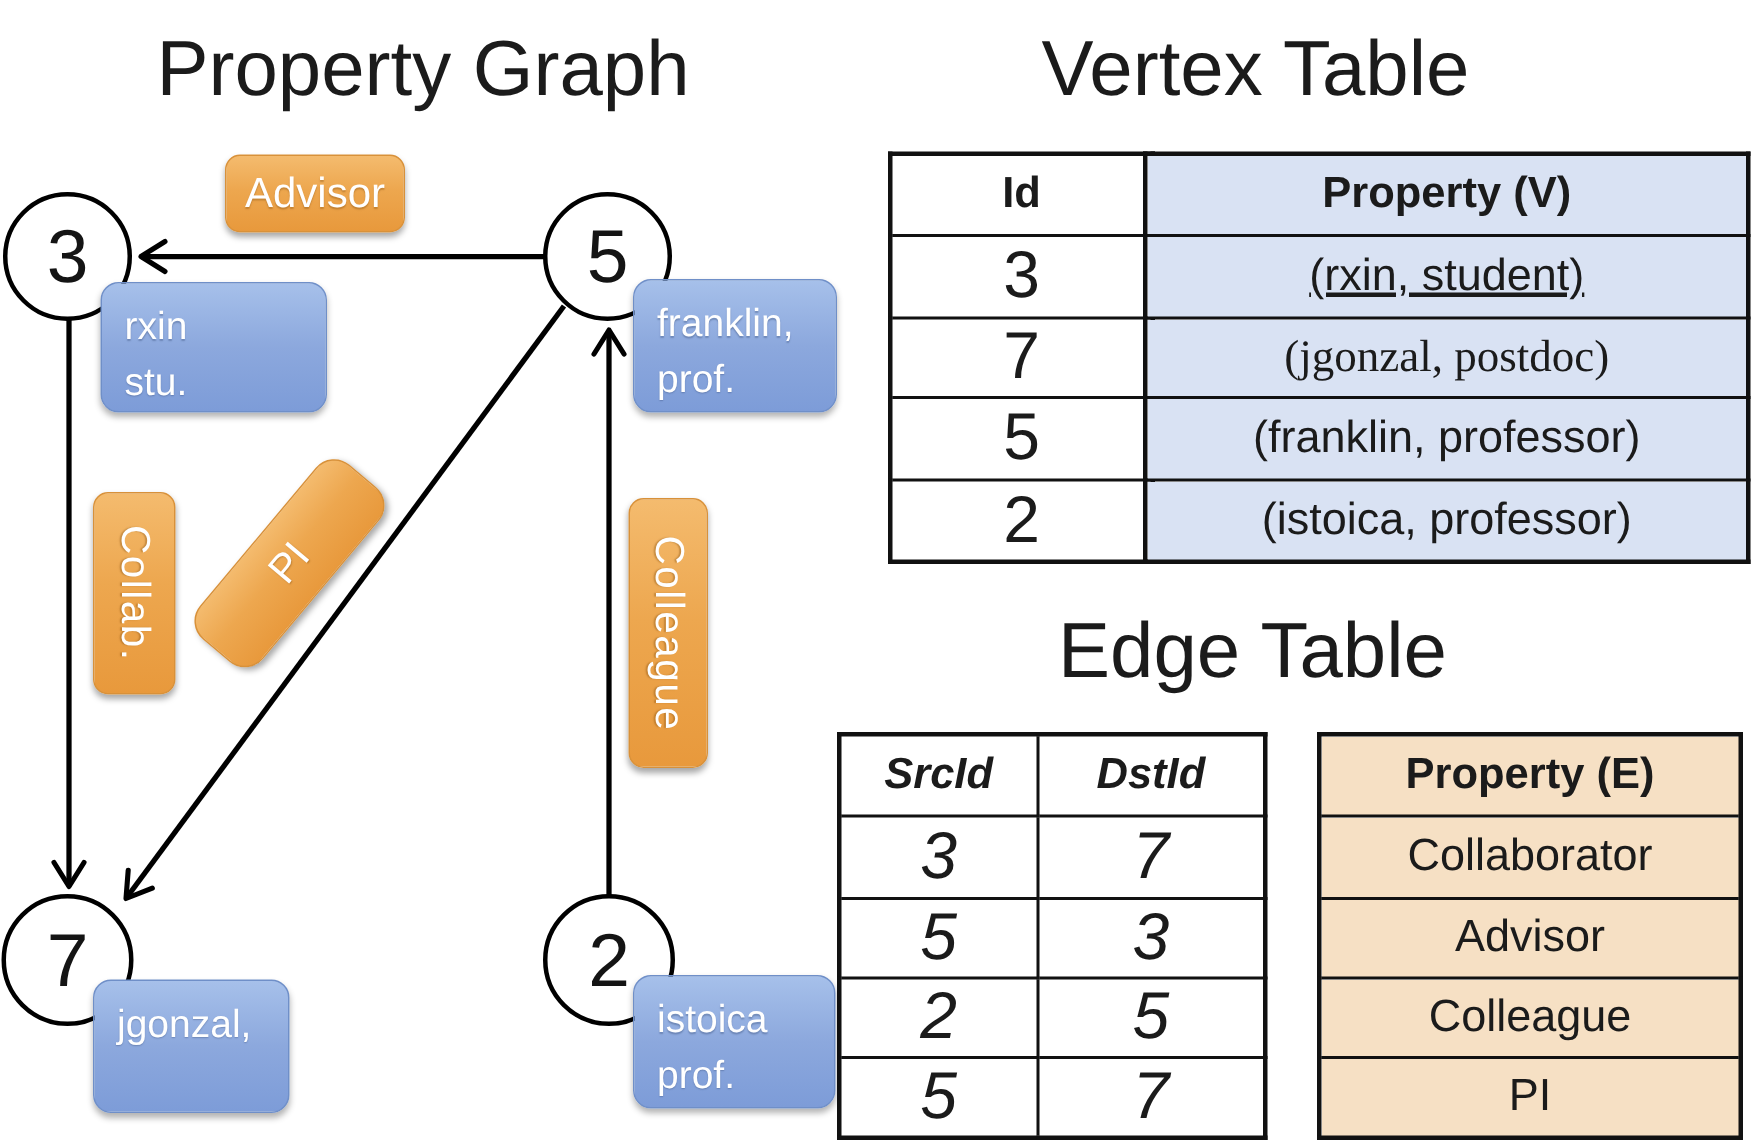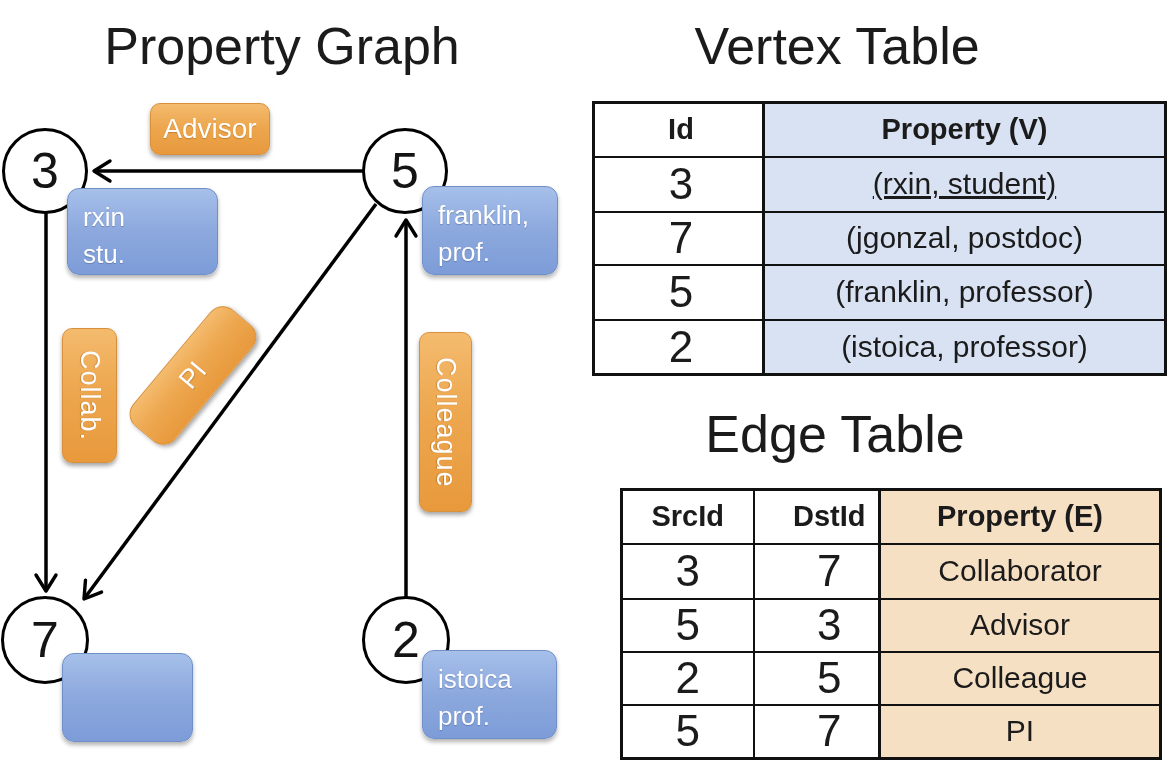--- a/index.html
+++ b/index.html
@@ -93,20 +93,21 @@
 
   <div class="vbox" style="left:67px; top:188px; width:151px; height:87px;">
     <div>rxin</div>
     <div>stu.</div>
   </div>
   <div class="vbox" style="left:422px; top:186px; width:136px; height:89px;">
     <div>franklin,</div>
     <div>prof.</div>
   </div>
   <div class="vbox" style="left:62px; top:653px; width:131px; height:89px;">
+    <div>jgonzal,</div>
   </div>
   <div class="vbox" style="left:422px; top:650px; width:135px; height:89px;">
     <div>istoica</div>
     <div>prof.</div>
   </div>
 
   <div class="big-title" style="left:592px; top:16px; width:490px;">Vertex Table</div>
 
   <table style="left:592px; top:101px; width:178px;border-radius:18px;">
     <tbody>
@@ -129,35 +130,35 @@
     </table>
 
   <table style="left:762px; top:101px; width:405px;">
     <tbody>
         <tr style="height:54px;">
           <th class="vblue">Property (V)</th>
         </tr>
     <tr style="height:55px;text-decoration:underline;">
           <td class="prop vblue">(rxin, student)</td>
         </tr>
-    <tr style="height:53px;">
+    <tr style="height:53px;font-family:Liberation Serif, serif;">
           <td class="prop vblue">(jgonzal, postdoc)</td>
         </tr>
     <tr style="height:55px;">
           <td class="prop vblue">(franklin, professor)</td>
         </tr>
     <tr style="height:55px;">
           <td class="prop vblue">(istoica, professor)</td>
         </tr>
   </tbody>
     </table>
 
   <div class="big-title" style="left:585px; top:404px; width:500px;">Edge Table</div>
 
-  <table style="left:620px; top:488px; width:287px;">
+  <table style="left:558px; top:488px; width:287px;font-style:italic;">
     <tbody>
         <tr style="height:54px;">
       <th class="wcell" style="width:132px;">SrcId</th>
       <th class="wcell">DstId</th>
     </tr>
     <tr style="height:55px;">
       <td class="num wcell">3</td>
       <td class="num wcell">7</td>
     </tr>
     <tr style="height:53px;">

